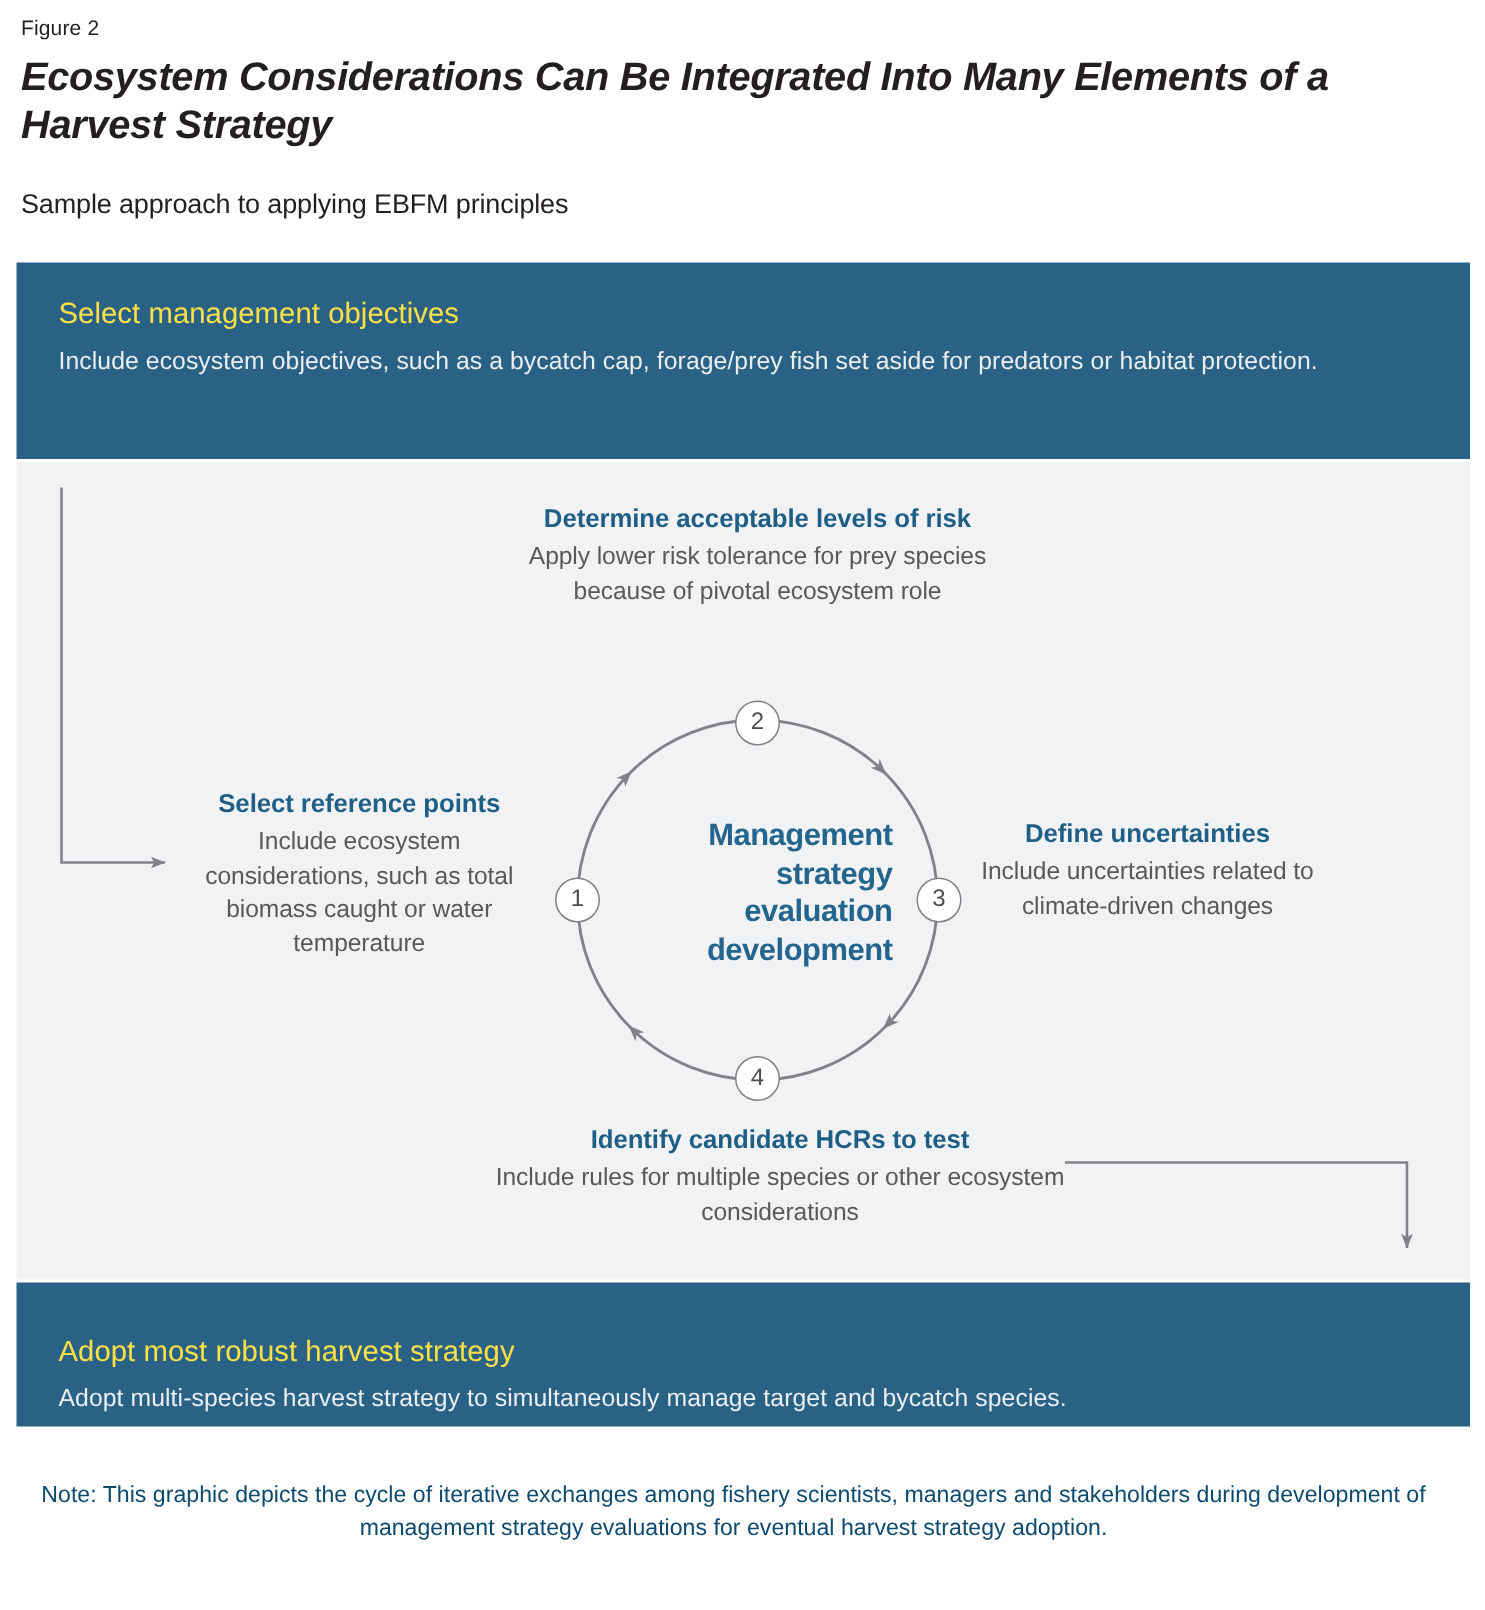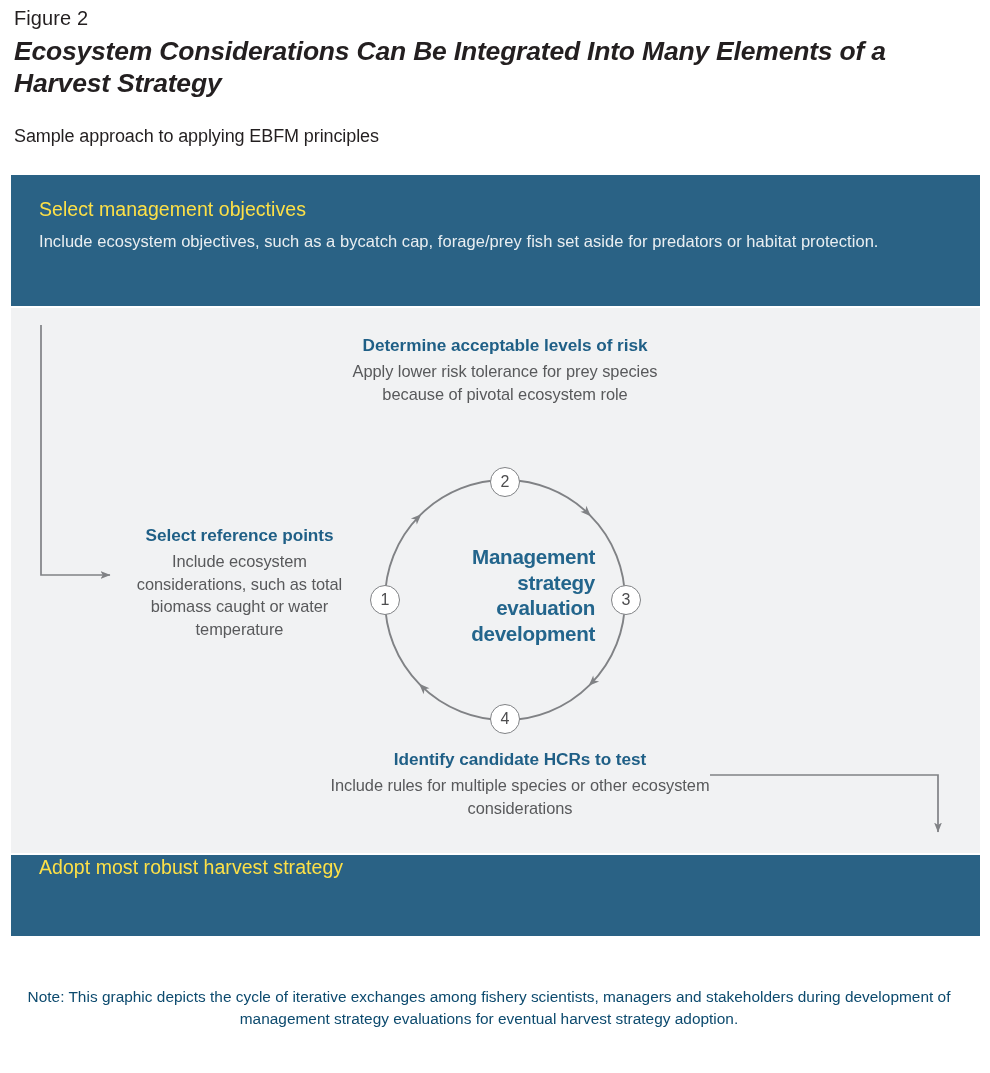--- a/index.html
+++ b/index.html
@@ -14,21 +14,21 @@
     color: #231f20;
     position: relative;
     overflow: hidden;
   }
 
   .page { position: relative; width: 990px; height: 1073px; }
 
   
   .header { position: absolute; left: 14px; top: 6px; width: 966px; }
   .fig-label {
-    font-size: 20px;
+    font-size: 14px;
     line-height: 24px;
     color: #231f20;
     letter-spacing: 0.1px;
   }
   .fig-title {
     font-size: 26.5px;
     font-weight: bold;
     line-height: 32px;
     color: #231f20;
     letter-spacing: -0.2px;
@@ -47,21 +47,21 @@
   
   .band {
     position: absolute;
     left: 11px;
     width: 969px;
     background: #2a6285;
     box-sizing: border-box;
     padding: 22px 28px 18px 28px;
   }
   .band-top    { top: 175px; height: 131px; }
-  .band-bottom { top: 855px; height: 81px; padding-top: 0; }
+  .band-bottom { top: 855px; height: 96px; padding-top: 34px; }
   .band-title {
     color: #fde047;
     font-size: 19.5px;
     line-height: 24px;
     font-weight: normal;
     letter-spacing: 0.05px;
   }
   .band-body {
     color: #e9eef1;
     font-size: 16.5px;
@@ -172,20 +172,21 @@
 
   <div class="panel"></div>
 
   <div class="band band-top">
     <div class="band-title">Select management objectives</div>
     <div class="band-body">Include ecosystem objectives, such as a bycatch cap, forage/prey fish set aside for predators or habitat protection.</div>
   </div>
 
   <div class="band band-bottom">
     <div class="band-title">Adopt most robust harvest strategy</div>
+    <div class="band-body">Adopt multi-species harvest strategy to simultaneously manage target and bycatch species.</div>
   </div>
 
   <svg class="overlay" viewBox="0 0 990 1073">
     <defs>
       <marker id="arrowEnd" markerWidth="11" markerHeight="11" refX="9.5" refY="4.2" orient="auto" markerUnits="userSpaceOnUse">
         <path d="M0,0.3 L10,4.2 L0,8.1 L2.4,4.2 Z" fill="#808285"></path>
       </marker>
     </defs>
 
     <g>
@@ -237,20 +238,24 @@
   <div class="step step-reference">
     <div class="step-title">Select reference points</div>
     <div class="step-body">Include ecosystem considerations, such as total biomass caught or water temperature</div>
   </div>
 
   <div class="step step-risk">
     <div class="step-title">Determine acceptable levels of risk</div>
     <div class="step-body">Apply lower risk tolerance for prey species because of pivotal ecosystem role</div>
   </div>
 
+  <div class="step step-uncert">
+    <div class="step-title">Define uncertainties</div>
+    <div class="step-body">Include uncertainties related to climate-driven changes</div>
+  </div>
 
   <div class="step step-hcr">
     <div class="step-title">Identify candidate HCRs to test</div>
     <div class="step-body">Include rules for multiple species or other ecosystem considerations</div>
   </div>
 
   <div class="footer">
     <div class="note">Note: This graphic depicts the cycle of iterative exchanges among fishery scientists, managers and stakeholders during development of management strategy evaluations for eventual harvest strategy adoption.</div>
   </div>
 

